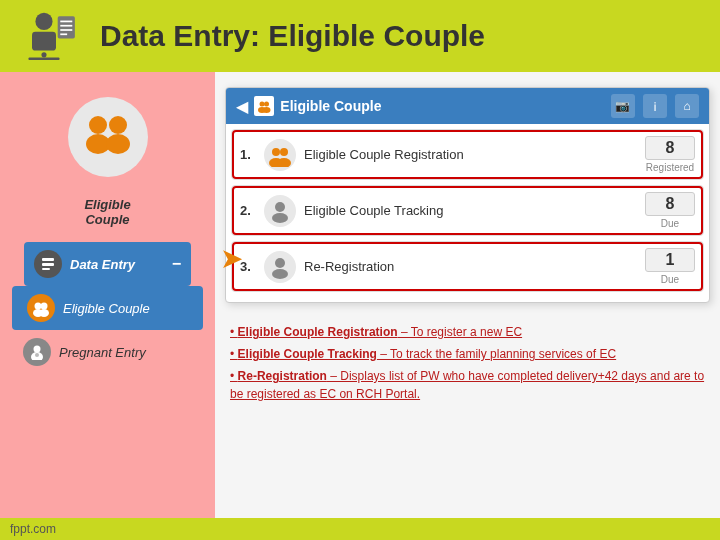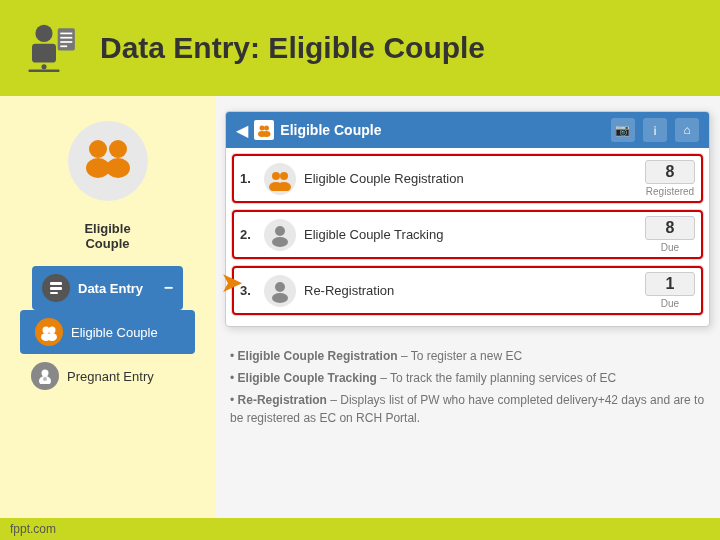--- a/index.html
+++ b/index.html
@@ -7,21 +7,21 @@
       width: 720px;
       height: 540px;
       overflow: hidden;
       font-family: Arial, sans-serif;
       background: #f0f0f0;
     }
 
     
     .header {
       background: #c8d820;
-      height: 96px;
+      height: 72px;
       display: flex;
       align-items: center;
       padding: 0 20px;
       gap: 20px;
     }
     .header-icon {
       width: 60px;
       height: 60px;
     }
     .header-title {
@@ -33,23 +33,24 @@
     
     .main {
       display: flex;
       height: 460px;
       background: #fff;
     }
 
     
     .sidebar {
       width: 215px;
-      background: #fef9c3;
-      padding: 10px 16px;
+      background: #fca5a5;
+      padding: 10px 8px;
       flex-shrink: 0;
+      font-style: italic;
     }
 
     .sidebar-logo-area {
       display: flex;
       justify-content: center;
       align-items: center;
       padding: 15px 0 20px 0;
     }
     .circle-icon {
       width: 80px;
@@ -239,21 +240,22 @@
       font-size: 30px;
       color: #e8820a;
       z-index: 10;
     }
 
     
     .description {
       padding: 10px 15px;
       font-size: 12px;
       line-height: 1.5;
-      color: #737373;
+      color: #b91c1c;
+      text-decoration: underline;
     }
     .description p {
       margin-bottom: 4px;
     }
     .description .bold-term {
       font-weight: bold;
     }
 
     
     .footer {

